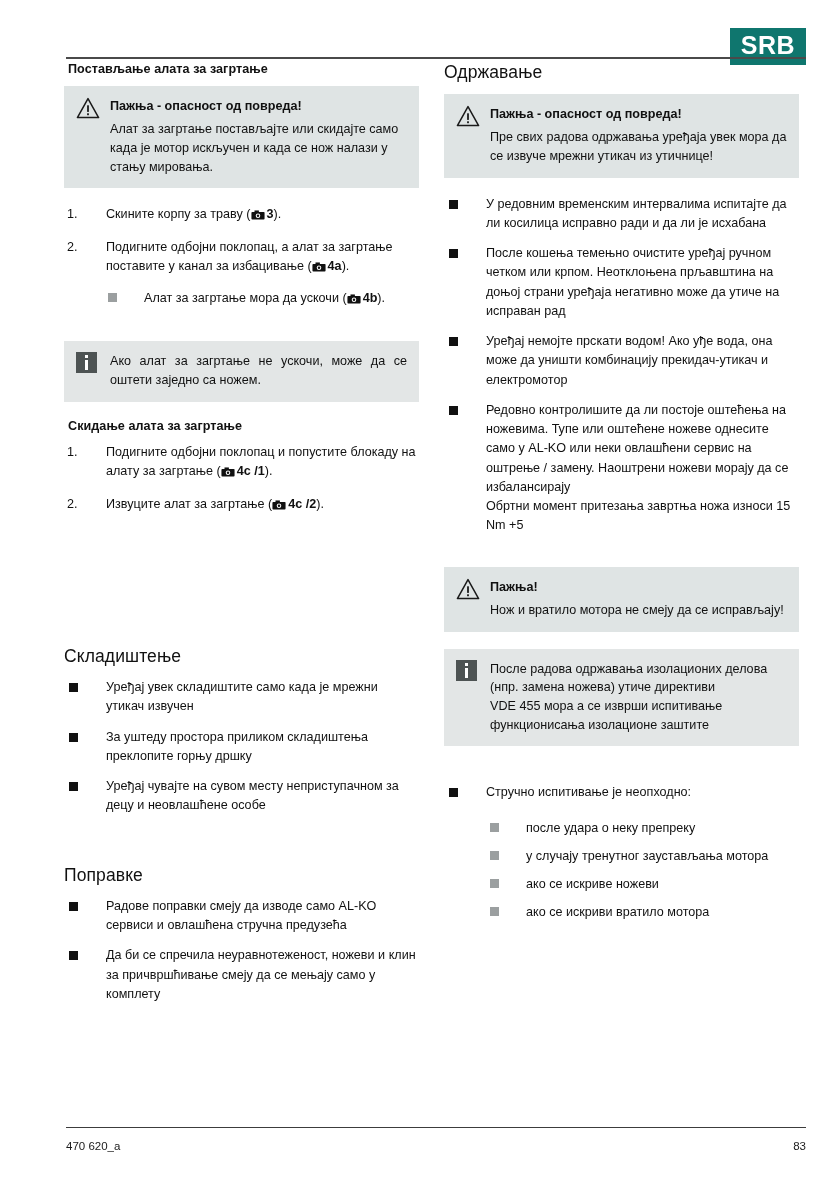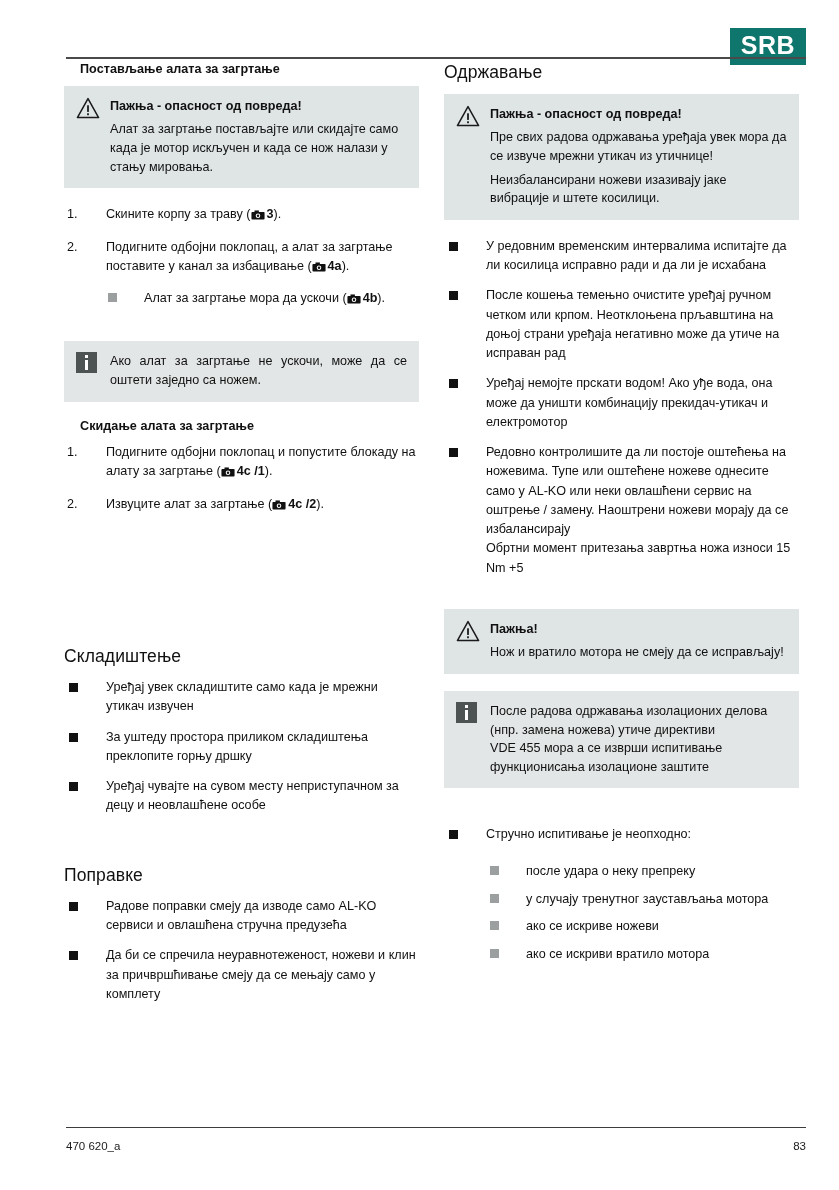--- a/index.html
+++ b/index.html
@@ -65,21 +65,21 @@
     font-size: 17.5px;
     font-weight: normal;
     color: #111;
     margin: 0 0 11px 0;
     letter-spacing: 0.1px;
   }
   h3.sub-title {
     font-size: 12.6px;
     font-weight: bold;
     color: #111;
-    margin: 0 0 10px 16px;
+    margin: 0 0 10px 4px;
     letter-spacing: 0.05px;
   }
 
   
   .notice {
     position: relative;
     background: #dfe4e4;
     padding: 11px 12px 12px 46px;
     margin-bottom: 17px;
   }
@@ -341,21 +341,20 @@
       <div class="notice">
         <div class="notice-icon">
           <svg viewBox="0 0 24 22" width="24" height="22" aria-hidden="true">
             <path d="M12 1.6 L22.6 20.6 L1.4 20.6 Z" fill="none" stroke="#1a1a1a" stroke-width="1.5" stroke-linejoin="round"></path>
             <rect x="11.1" y="8.3" width="1.8" height="6.6" fill="#1a1a1a"></rect>
             <rect x="11.1" y="16.3" width="1.8" height="1.9" fill="#1a1a1a"></rect>
           </svg>
         </div>
         <div class="notice-title">Пажња - опасност од повреда!</div>
         <div class="notice-line notice-para">Пре свих радова одржавања уређаја увек мора да се извуче мрежни утикач из утичнице!</div>
-        <div class="notice-line notice-para">Неизбалансирани ножеви изазивају јаке вибрације и штете косилици.</div>
       </div>
 
       <ul class="bullets">
         <li>У редовним временским интервалима испитајте да ли косилица исправно ради и да ли је исхабана</li>
         <li>После кошења темењно очистите уређај ручном четком или крпом. Неотклоњена прљавштина на доњој страни уређаја негативно може да утиче на исправан рад</li>
         <li>Уређај немојте прскати водом! Ако уђе вода, она може да уништи комбинацију прекидач-утикач и електромотор</li>
         <li style="white-space:pre-line;">Редовно контролишите да ли постоје оштећења на ножевима. Тупе или оштећене ножеве однесите само у AL-KO или неки овлашћени сервис на оштрење / замену. Наоштрени ножеви морају да се избалансирају
 Обртни момент притезања завртња ножа износи 15 Nm +5</li>
       </ul>
 

